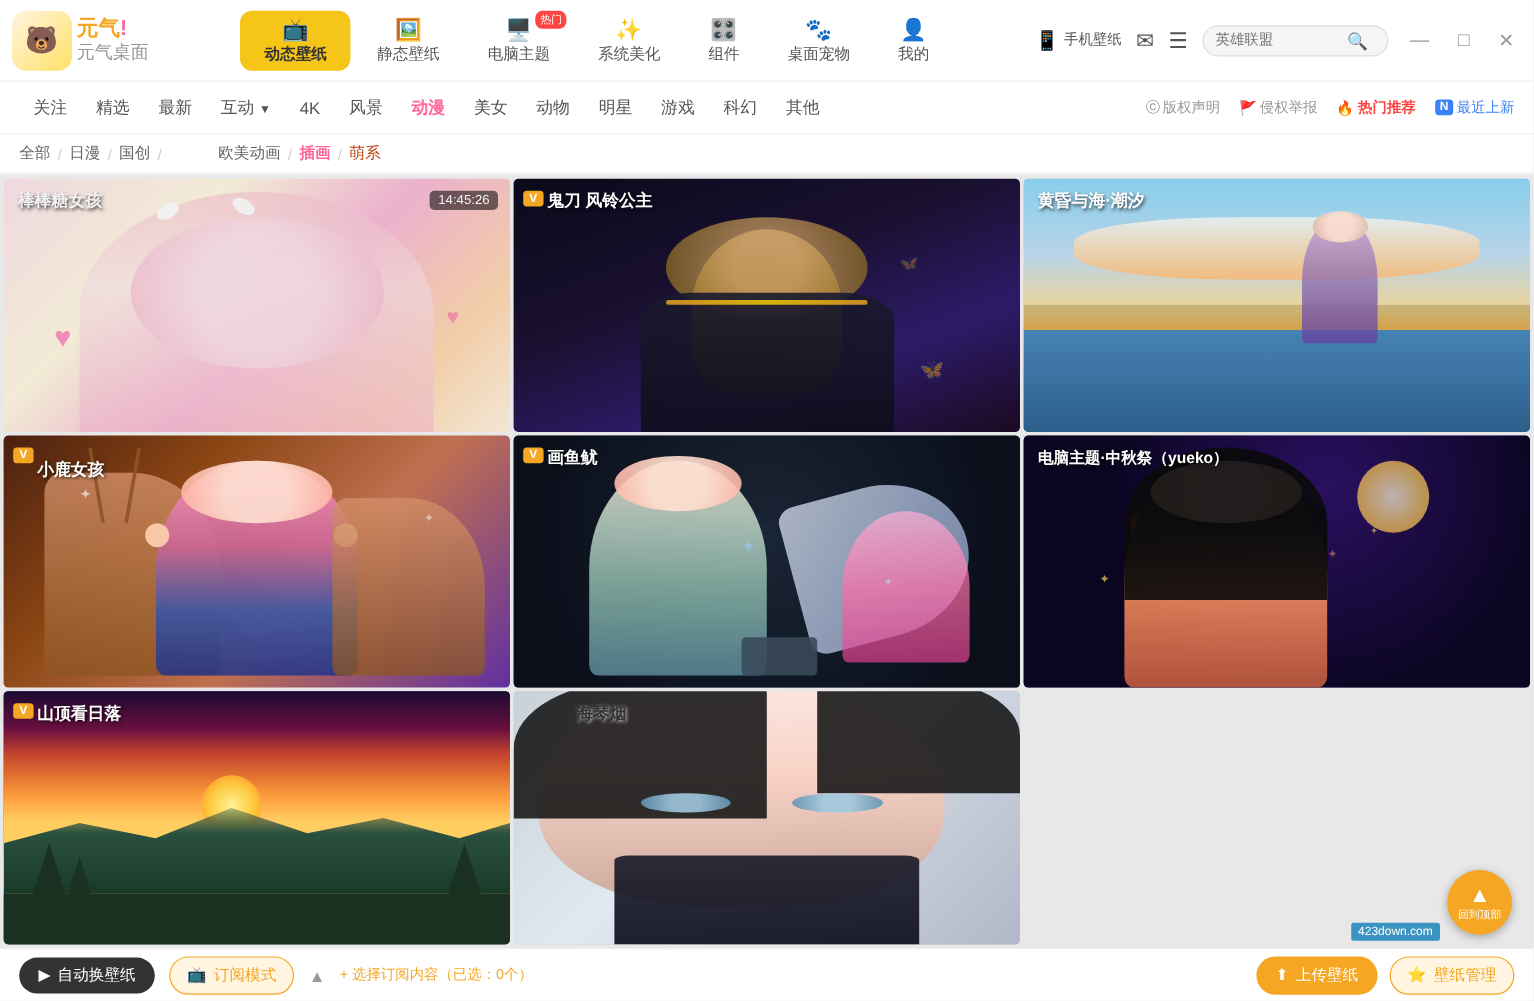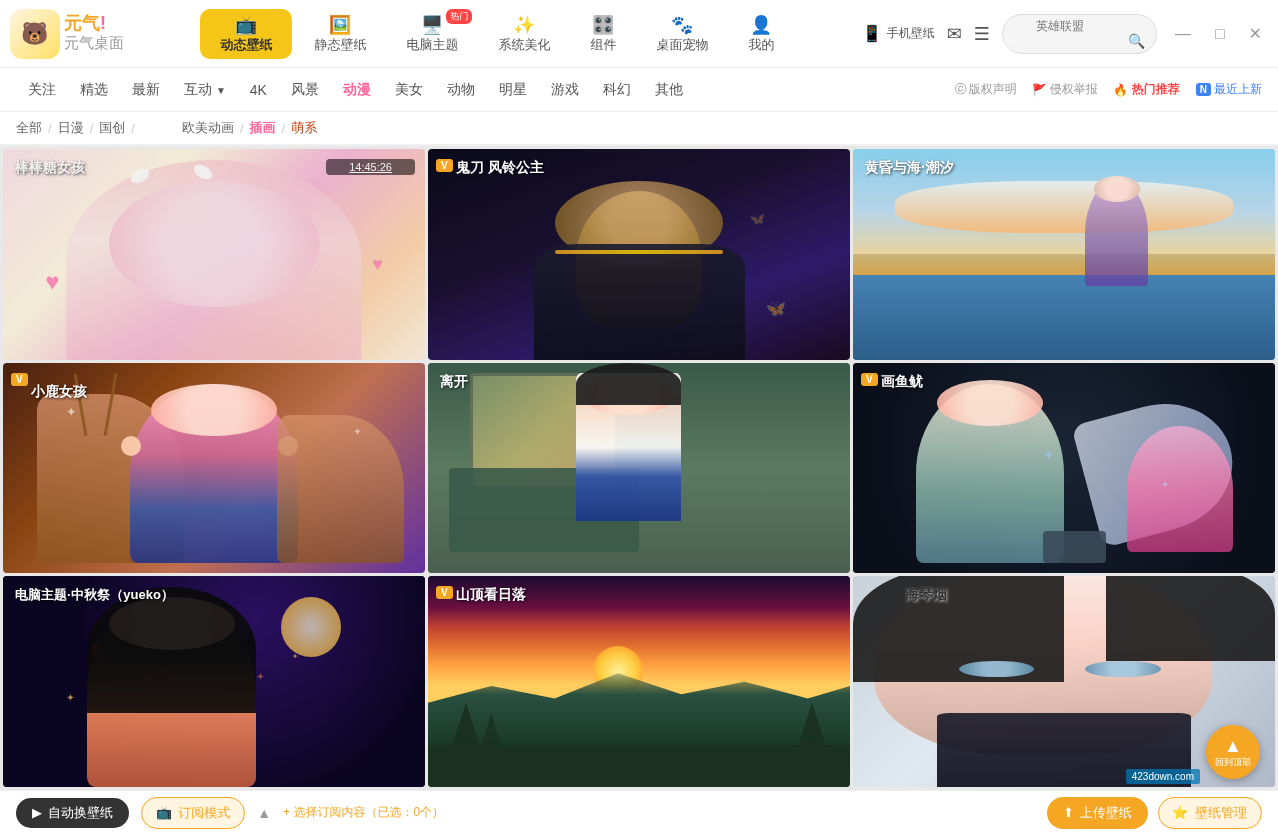--- a/index.html
+++ b/index.html
@@ -56,21 +56,21 @@
       </div>
     </div>
 
     <div style="display:flex;align-items:center;gap:12px;">
       <div style="display:flex;align-items:center;gap:4px;font-size:12px;cursor:pointer;color:#555;">
         <span style="font-size:16px;">📱</span>
         <span>手机壁纸</span>
       </div>
       <div style="font-size:18px;cursor:pointer;color:#555;">✉</div>
       <div style="font-size:18px;cursor:pointer;color:#555;">☰</div>
-      <div style="display:flex;align-items:flex-end;background:#f5f5f5;border:1px solid #ddd;border-radius:20px;padding:4px 10px;width:155px;flex-direction:column;">
+      <div style="display:flex;align-items:flex-start;background:#f5f5f5;border:1px solid #ddd;border-radius:20px;padding:4px 10px;width:155px;">
         <input type="text" style="border: none; background: transparent; outline: none; font-size: 12px; width: 110px;" placeholder="英雄联盟">
         <span style="font-size:14px;cursor:pointer;color:#999;">🔍</span>
       </div>
       <div style="font-size:16px;cursor:pointer;color:#999;padding:2px 6px;">—</div>
       <div style="font-size:16px;cursor:pointer;color:#999;padding:2px 6px;">□</div>
       <div style="font-size:16px;cursor:pointer;color:#999;padding:2px 6px;">✕</div>
     </div>
   </div>
 
   <div style="display:flex;align-items:center;background:#fff;padding:6px 16px;border-bottom:1px solid #eee;height:44px;">
@@ -130,21 +130,21 @@
         <div style="position:absolute;bottom:0;left:50%;transform:translateX(-50%);width:70%;height:95%;background:linear-gradient(180deg,#f9c5d1 0%,#fce4ec 40%,#f8bbd0 100%);border-radius:50% 50% 0 0;opacity:0.6;"></div>
         <div style="position:absolute;top:15%;left:25%;width:50%;height:60%;background:radial-gradient(circle,#fce4ec 40%,#f8bbd0 100%);border-radius:50%;opacity:0.8;"></div>
 
         <div style="position:absolute;top:10%;left:30%;width:20px;height:12px;background:#fff;border-radius:50%;transform:rotate(-30deg);opacity:0.9;"></div>
         <div style="position:absolute;top:8%;left:45%;width:20px;height:12px;background:#fff;border-radius:50%;transform:rotate(30deg);opacity:0.9;"></div>
 
         <div style="position:absolute;bottom:30%;left:10%;font-size:24px;color:#ff69b4;opacity:0.7;">♥</div>
         <div style="position:absolute;bottom:40%;right:10%;font-size:18px;color:#ff69b4;opacity:0.6;">♥</div>
       </div>
       <div style="position:absolute;top:10px;left:12px;color:#fff;font-size:14px;font-weight:bold;text-shadow:1px 1px 3px rgba(0,0,0,0.7);">棒棒糖女孩</div>
-      <div style="position:absolute;top:10px;right:10px;background:rgba(0,0,0,0.55);color:#fff;font-size:11px;padding:2px 23px;border-radius:4px;text-decoration:underline;">14:45:26</div>
+      <div style="position:absolute;top:10px;right:10px;background:rgba(0,0,0,0.55);color:#fff;font-size:11px;padding:2px 7px;border-radius:4px;">14:45:26</div>
       <div style="position:absolute;inset:0;background:rgba(0,0,0,0.05);"></div>
     </div>
 
     <div style="position:relative;overflow:hidden;cursor:pointer;border-radius:4px;background:linear-gradient(160deg,#0a0a1a 0%,#1a1030 40%,#2d1b69 70%,#1a0a20 100%);">
       <div style="position:absolute;inset:0;">
         <div style="position:absolute;top:20%;left:35%;width:30%;height:65%;background:linear-gradient(180deg,#c8a96e 0%,#8b6914 50%,#4a3200 100%);border-radius:50% 50% 30% 30%;opacity:0.85;"></div>
         <div style="position:absolute;top:15%;left:30%;width:40%;height:40%;background:radial-gradient(circle,#d4a56a 30%,#8b6914 100%);border-radius:50%;opacity:0.7;"></div>
 
         <div style="position:absolute;top:45%;left:25%;width:50%;height:55%;background:linear-gradient(180deg,#1a1a2e 0%,#0d0d1a 100%);border-radius:20% 20% 0 0;opacity:0.9;"></div>
 
@@ -188,36 +188,20 @@
 
         <div style="position:absolute;bottom:5%;right:5%;width:30%;height:70%;background:linear-gradient(180deg,#d4906a 0%,#8b5520 100%);border-radius:10% 50% 5% 5%;opacity:0.75;"></div>
 
         <div style="position:absolute;top:20%;left:15%;color:#fff;font-size:12px;opacity:0.6;">✦</div>
         <div style="position:absolute;top:30%;right:15%;color:#fff;font-size:10px;opacity:0.5;">✦</div>
       </div>
       <div style="position:absolute;top:10px;left:8px;background:#f5a623;color:#fff;font-size:10px;padding:1px 5px;border-radius:3px;font-weight:bold;z-index:3;">V</div>
       <div style="position:absolute;top:20px;left:28px;color:#fff;font-size:14px;font-weight:bold;text-shadow:1px 1px 3px rgba(0,0,0,0.8);text-align:center;">小鹿女孩</div>
     </div>
 
-    <div style="position:relative;overflow:hidden;cursor:pointer;border-radius:4px;background:linear-gradient(135deg,#2c4a3e 0%,#4a6858 30%,#8a9b6e 60%,#c4a35a 80%,#a07830 100%);">
-      <div style="position:absolute;inset:0;">
-
-        <div style="position:absolute;top:0;left:0;right:0;height:100%;background:linear-gradient(180deg,#3a5a4a 0%,#5a7a60 50%,#4a6050 100%);"></div>
-
-        <div style="position:absolute;top:5%;left:10%;width:35%;height:55%;background:linear-gradient(135deg,#8a9b6e 0%,#c4b870 50%,#d4a870 100%);border-radius:4px;opacity:0.8;border:3px solid #6a7058;"></div>
-
-        <div style="position:absolute;bottom:10%;left:5%;width:45%;height:40%;background:#3a5a4a;border-radius:4px;opacity:0.9;"></div>
-
-        <div style="position:absolute;bottom:25%;left:35%;width:25%;height:70%;background:linear-gradient(180deg,#fff 0%,#ffe0d0 20%,#fff 50%,#3355aa 70%,#1a3388 100%);border-radius:5% 5% 0 0;opacity:0.9;"></div>
-        <div style="position:absolute;bottom:75%;left:37%;width:21%;height:18%;background:radial-gradient(circle,#ffe0d0 40%,#ffb0a0 100%);border-radius:50%;opacity:0.9;"></div>
-
-        <div style="position:absolute;bottom:80%;left:35%;width:25%;height:20%;background:#1a1a1a;border-radius:50% 50% 0 0;opacity:0.9;"></div>
-      </div>
-      <div style="position:absolute;top:10px;left:12px;color:#fff;font-size:14px;font-weight:bold;text-shadow:1px 1px 3px rgba(0,0,0,0.8);">离开</div>
-    </div>
 
     <div style="position:relative;overflow:hidden;cursor:pointer;border-radius:4px;background:linear-gradient(160deg,#0a0f1a 0%,#1a2535 30%,#0d1a2e 60%,#1a1530 100%);">
       <div style="position:absolute;inset:0;">
 
         <div style="position:absolute;inset:0;background:radial-gradient(circle at 50% 40%,#1a2535 0%,#0a0f1a 80%);"></div>
 
         <div style="position:absolute;bottom:5%;left:15%;width:35%;height:85%;background:linear-gradient(180deg,#fffae0 0%,#c8e0d0 30%,#90c0b0 60%,#6090a0 100%);border-radius:50% 50% 5% 5%;opacity:0.8;"></div>
         <div style="position:absolute;top:8%;left:20%;width:25%;height:22%;background:radial-gradient(circle,#ffe0d0 40%,#ffb0a0 100%);border-radius:50%;opacity:0.9;"></div>
 
         <div style="position:absolute;top:20%;right:10%;width:35%;height:60%;background:linear-gradient(135deg,#e8f0ff 0%,#c0d0f0 50%,#a0b0e0 100%);border-radius:10% 50% 50% 10%;opacity:0.7;transform:rotate(-15deg);"></div>

